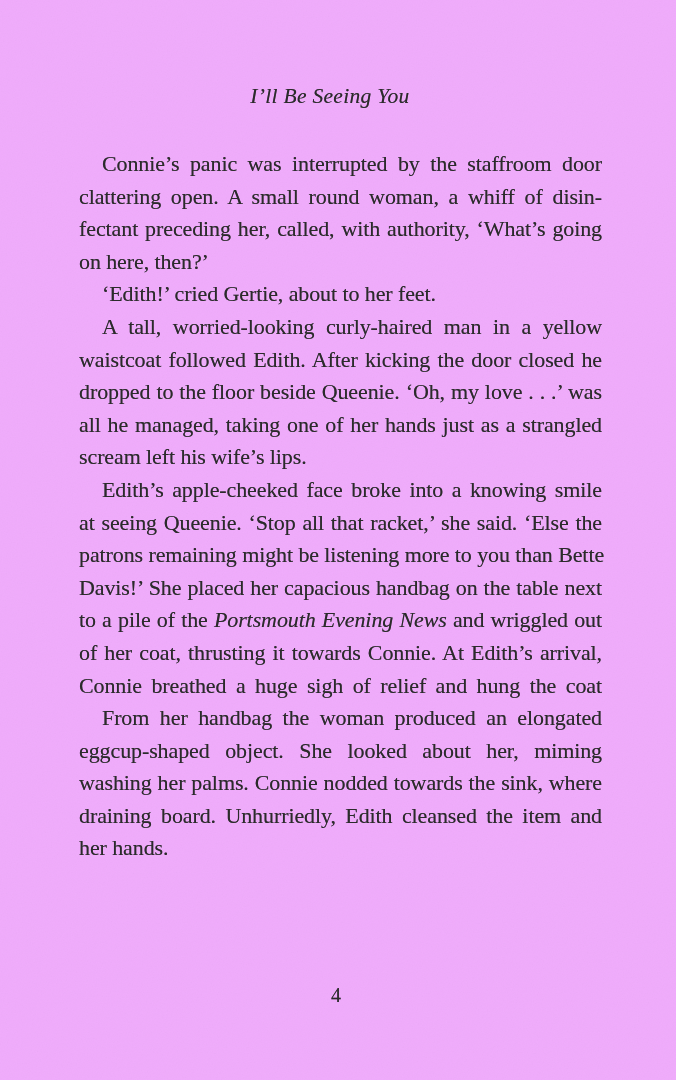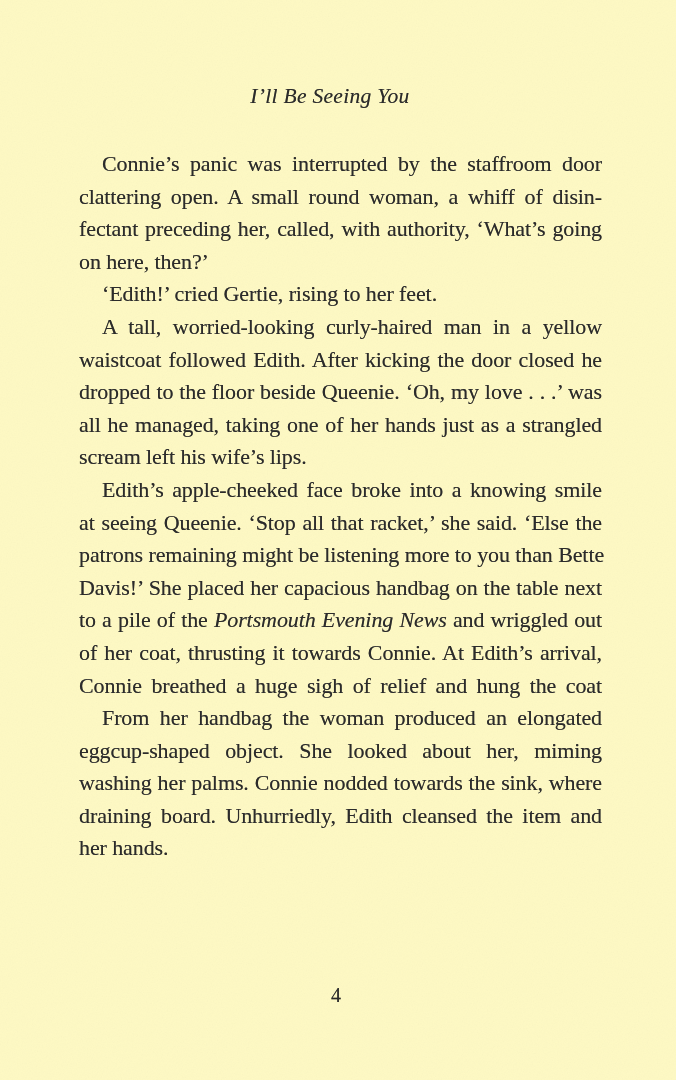--- a/index.html
+++ b/index.html
@@ -1,21 +1,21 @@
 <!DOCTYPE html>
 <html><head>
 <meta charset="utf-8">
 <style>
   html, body { margin: 0; padding: 0; background: #e8e8e8; }
   .page {
     position: relative;
     width: 676px;
     height: 1080px;
     margin: 0 auto;
-    background: #fef9c3;
+    background: #f0abfc;
     overflow: hidden;
     font-family: "Liberation Serif", "DejaVu Serif", serif;
     color: #2b2b2b;
   }
   .paper-texture {
     position: absolute;
     inset: 0;
     width: 676px;
     height: 1080px;
     opacity: 0.05;
@@ -80,21 +80,21 @@
   <div class="running-header">I’ll Be Seeing You</div>
 
   <div class="text-block">
       <div class="paragraph">
         <div class="line indent"><span class="seg">Connie’s panic was interrupted by the staffroom door</span></div>
         <div class="line"><span class="seg">clattering open. A small round woman, a whiff of disin-</span></div>
         <div class="line"><span class="seg">fectant preceding her, called, with authority, ‘What’s going</span></div>
         <div class="line last"><span class="seg">on here, then?’</span></div>
       </div>
       <div class="paragraph">
-        <div class="line indent last"><span class="seg">‘Edith!’ cried Gertie, rising to her feet.</span></div>
+        <div class="line indent last"><span class="seg">‘Edith!’ cried Gertie, about to her feet.</span></div>
       </div>
       <div class="paragraph">
         <div class="line indent"><span class="seg">A tall, worried-looking curly-haired man in a yellow</span></div>
         <div class="line"><span class="seg">waistcoat followed Edith. After kicking the door closed he</span></div>
         <div class="line"><span class="seg">dropped to the floor beside Queenie. ‘Oh, my love . . .’ was</span></div>
         <div class="line"><span class="seg">all he managed, taking one of her hands just as a strangled</span></div>
         <div class="line last"><span class="seg">scream left his wife’s lips.</span></div>
       </div>
       <div class="paragraph">
         <div class="line indent"><span class="seg">Edith’s apple-cheeked face broke into a knowing smile</span></div>

